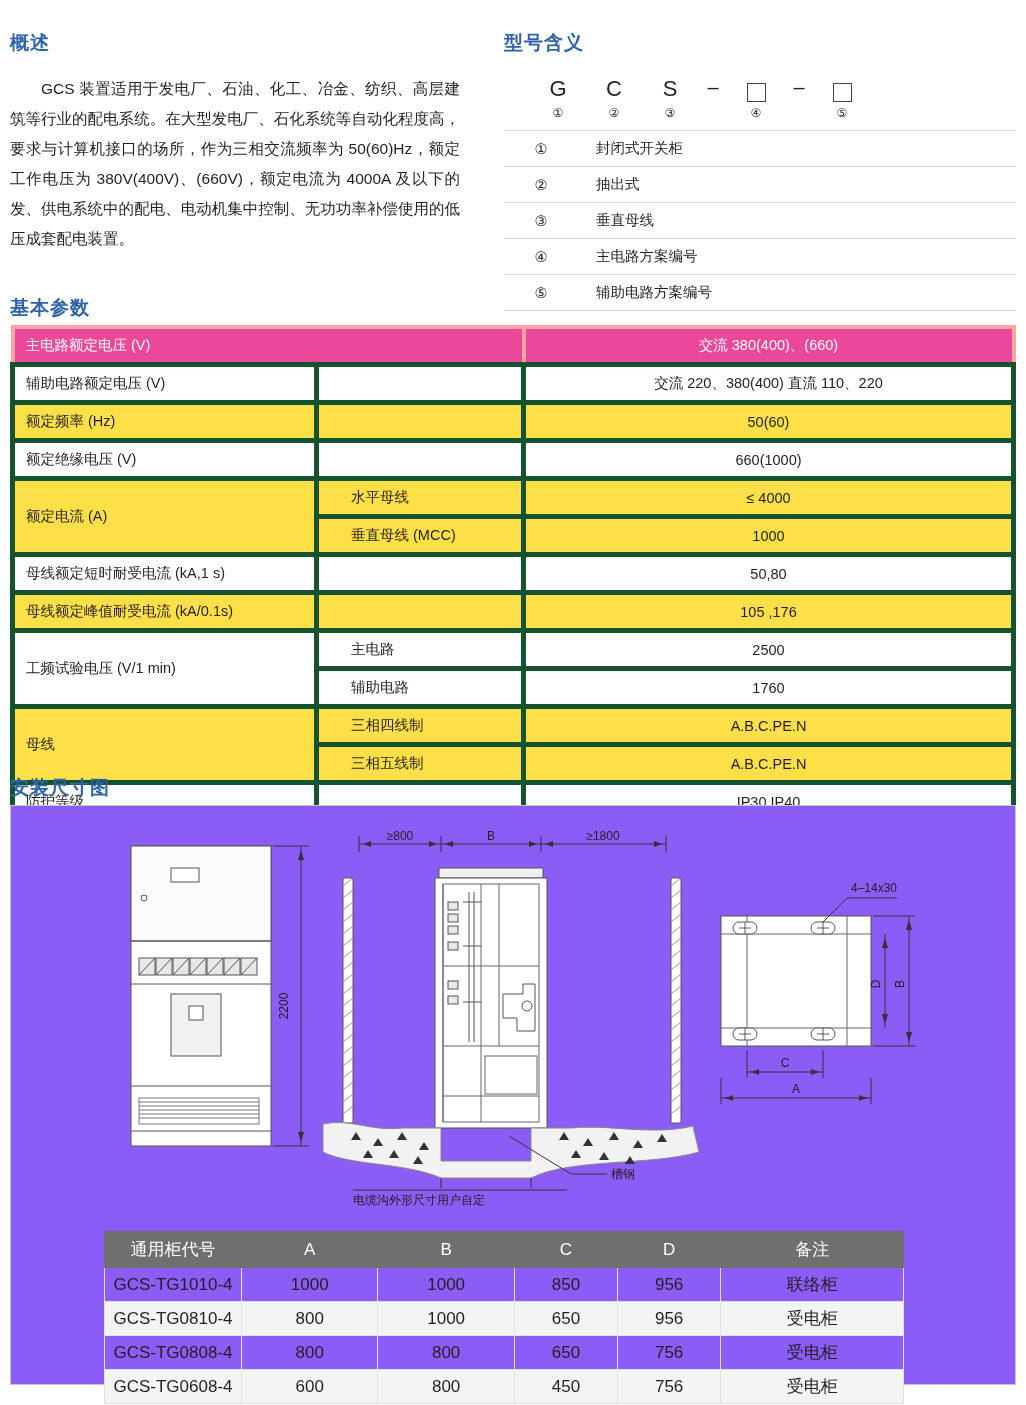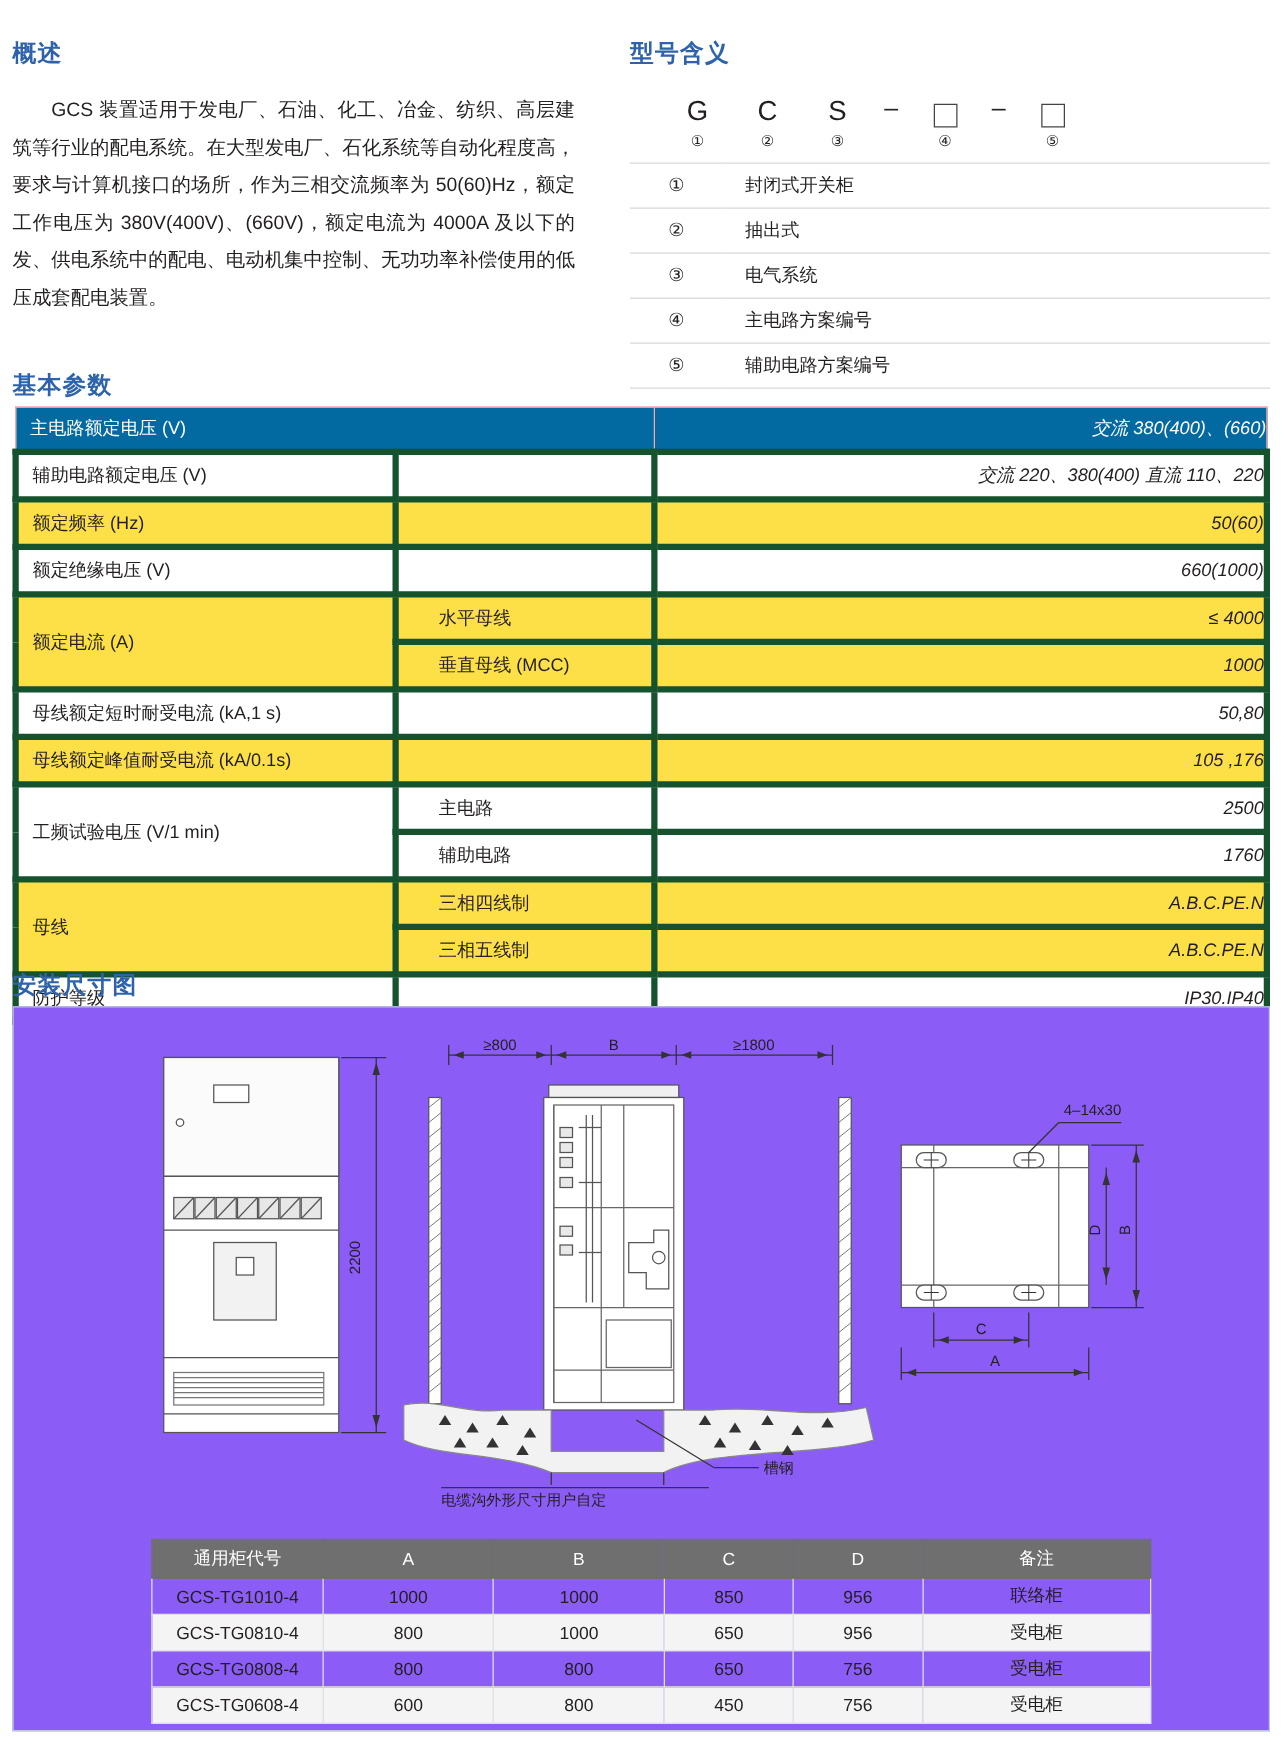--- a/index.html
+++ b/index.html
@@ -126,27 +126,26 @@
   }
   table.params td.c1 {
     width: 288px;
     padding-left: 11px;
   }
   table.params td.c2 {
     width: 170px;
     padding-left: 32px;
   }
   table.params td.c3 {
-    text-align: right;
-    font-style: italic;
+    text-align: center;
   }
   table.params tr.head td {
-    background: #0369a1;
+    background: #ec4899;
     color: #ffffff;
-    border: 1px solid #fca5a5;
+    border: 4px solid #fca5a5;
   }
   table.params tr.alt td { background: #fde047; }
 
   
   .install-title {
     position: absolute;
     left: 10px;
     top: 763px;
   }
   .install-box {
@@ -159,25 +158,25 @@
     background: #8b5cf6;
   }
   .drawing {
     position: absolute;
     left: 0; top: 0;
     width: 1004px;
     height: 420px;
   }
   table.dims {
     position: absolute;
-    left: 110px;
+    left: 93px;
     top: 425px;
     width: 800px;
     border-collapse: collapse;
-    font-size: 14px;
+    font-size: 17px;
   }
   table.dims th {
     background: #6f6f6f;
     color: #fff;
     font-weight: normal;
     padding: 6px 0;
     border: 1px solid #6f6f6f;
   }
   table.dims td {
     text-align: center;
@@ -243,21 +242,21 @@
           <tr>
             <td class="idx">①</td>
             <td class="desc">封闭式开关柜</td>
           </tr>
           <tr>
             <td class="idx">②</td>
             <td class="desc">抽出式</td>
           </tr>
           <tr>
             <td class="idx">③</td>
-            <td class="desc">电气系统</td>
+            <td class="desc">垂直母线</td>
           </tr>
           <tr>
             <td class="idx">④</td>
             <td class="desc">主电路方案编号</td>
           </tr>
           <tr>
             <td class="idx">⑤</td>
             <td class="desc">辅助电路方案编号</td>
           </tr>
         </tbody>

